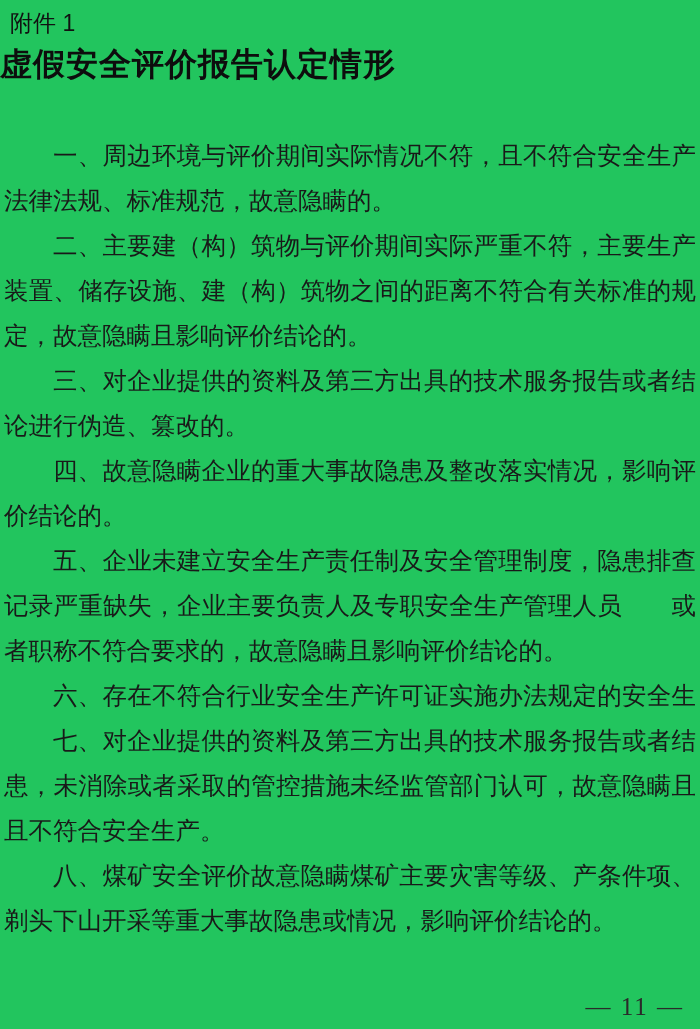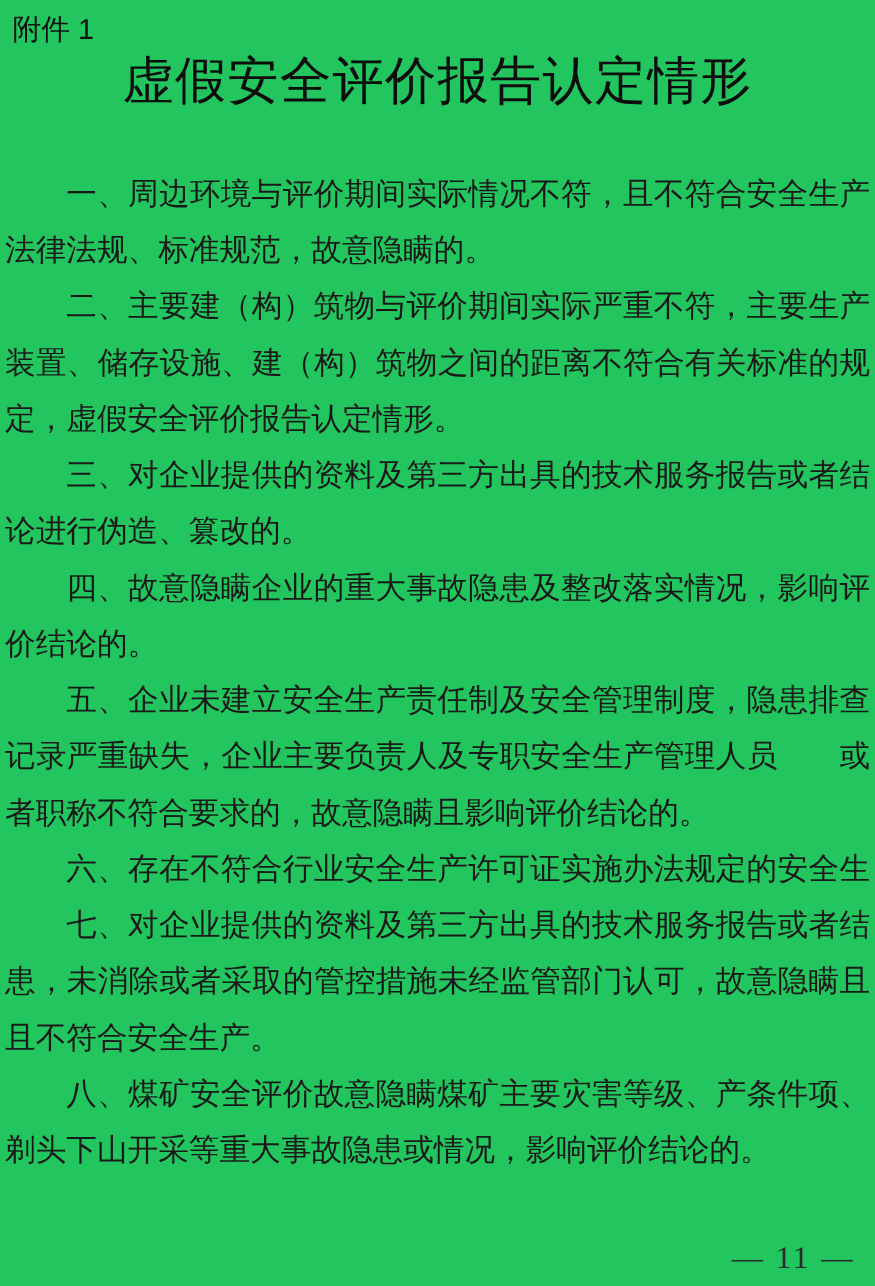--- a/index.html
+++ b/index.html
@@ -20,25 +20,24 @@
     padding: 8px 0 0 10px;
     font-family: "Liberation Sans", "DejaVu Sans", sans-serif;
     font-size: 23px;
     line-height: 30px;
     font-weight: 500;
     color: #111;
     white-space: pre;
   }
   .doc-title {
     margin-top: 4px;
-    text-align: center;
     font-family: "Liberation Sans", "DejaVu Sans", sans-serif;
-    font-size: 41px;
+    font-size: 32px;
     line-height: 44px;
-    font-weight: normal;
+    font-weight: bold;
     letter-spacing: 1px;
     color: #0d0d0d;
   }
   .doc-body {
     margin: 47px 4px 0 4px;
     font-size: 24.5px;
     line-height: 45px;
     color: #191919;
   }
   .line {
@@ -72,21 +71,21 @@
 
   <div class="doc-title">虚假安全评价报告认定情形</div>
 
   <div class="doc-body">
 
     <div class="line first fill">一、周边环境与评价期间实际情况不符，且不符合安全生产</div>
     <div class="line">法律法规、标准规范，故意隐瞒的。</div>
 
     <div class="line first fill">二、主要建（构）筑物与评价期间实际严重不符，主要生产</div>
     <div class="line fill">装置、储存设施、建（构）筑物之间的距离不符合有关标准的规</div>
-    <div class="line">定，虚假安全评价报告认定情形。</div>
+    <div class="line">定，故意隐瞒且影响评价结论的。</div>
 
     <div class="line first fill">三、对企业提供的资料及第三方出具的技术服务报告或者结</div>
     <div class="line">论进行伪造、篡改的。</div>
 
     <div class="line first fill">四、故意隐瞒企业的重大事故隐患及整改落实情况，影响评</div>
     <div class="line">价结论的。</div>
 
     <div class="line first fill">五、企业未建立安全生产责任制及安全管理制度，隐患排查</div>
     <div class="line fill">记录严重缺失，企业主要负责人及专职安全生产管理人员　　或</div>
     <div class="line">者职称不符合要求的，故意隐瞒且影响评价结论的。</div>

